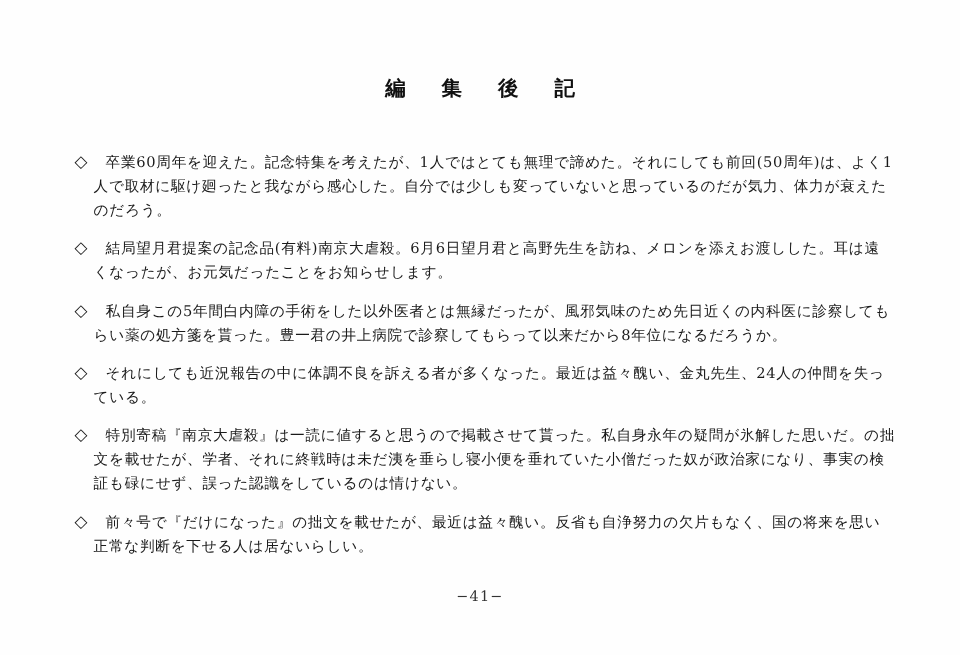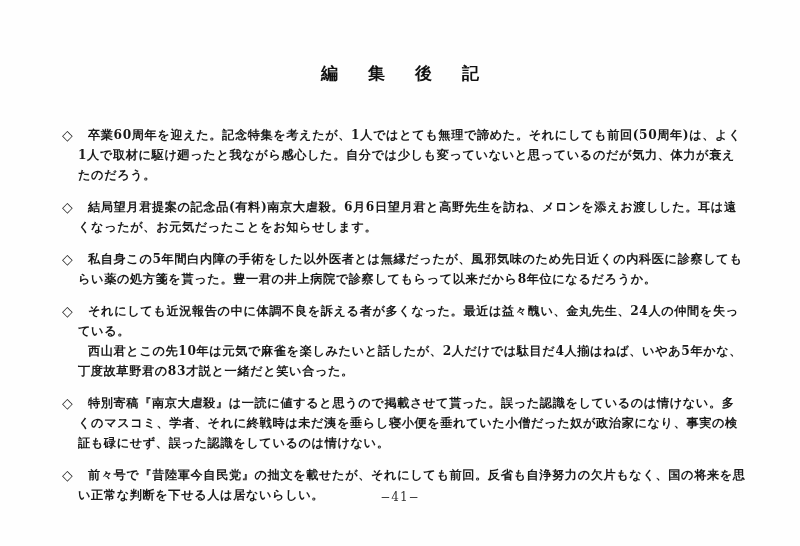--- a/index.html
+++ b/index.html
@@ -56,21 +56,20 @@
     .note .para {
       font-size: 12.2px;
       line-height: 20px;
       letter-spacing: 0.6px;
       padding-left: 16px;
       margin: 0;
       text-indent: 10px;
       white-space: normal;
       word-break: break-all;
       width: 668px;
-      font-weight: bold;
     }
     .note .para.cont {
       text-indent: 10px;
     }
     .page-number {
       position: absolute;
       top: 490px;
       left: 0;
       width: 800px;
       text-align: center;
@@ -98,29 +97,28 @@
     </div>
 
     <div class="note">
       <span class="diamond">◇</span>
       <p class="para">私自身この5年間白内障の手術をした以外医者とは無縁だったが、風邪気味のため先日近くの内科医に診察してもらい薬の処方箋を貰った。豊一君の井上病院で診察してもらって以来だから8年位になるだろうか。</p>
     </div>
 
     <div class="note">
       <span class="diamond">◇</span>
       <p class="para">それにしても近況報告の中に体調不良を訴える者が多くなった。最近は益々醜い、金丸先生、24人の仲間を失っている。</p>
-      <p class="para cont">西山君とこの先10年は元気で麻雀を楽しみたいと話したが、2人だけでは駄目だ4人揃はねば、いやあ5年かな、丁度故草野君の83才説と一緒だと笑い合った。</p>
     </div>
 
     <div class="note">
       <span class="diamond">◇</span>
-      <p class="para">特別寄稿『南京大虐殺』は一読に値すると思うので掲載させて貰った。誤った認識をしているのは情けない。多くのマスコミ、学者、それに終戦時は未だ洟を垂らし寝小便を垂れていた小僧だった奴が政治家になり、事実の検証も碌にせず、誤った認識をしているのは情けない。</p>
+      <p class="para">特別寄稿『南京大虐殺』は一読に値すると思うので掲載させて貰った。私自身永年の疑問が氷解した思いだ。の拙文を載せたが、学者、それに終戦時は未だ洟を垂らし寝小便を垂れていた小僧だった奴が政治家になり、事実の検証も碌にせず、誤った認識をしているのは情けない。</p>
     </div>
 
     <div class="note">
       <span class="diamond">◇</span>
-      <p class="para">前々号で『昔陸軍今自民党』の拙文を載せたが、それにしても前回。反省も自浄努力の欠片もなく、国の将来を思い正常な判断を下せる人は居ないらしい。</p>
+      <p class="para">前々号で『だけになった』の拙文を載せたが、最近は益々醜い。反省も自浄努力の欠片もなく、国の将来を思い正常な判断を下せる人は居ないらしい。</p>
     </div>
 
   </div>
 
   <div class="page-number">−41−</div>
 </div>
 
 </body></html>

